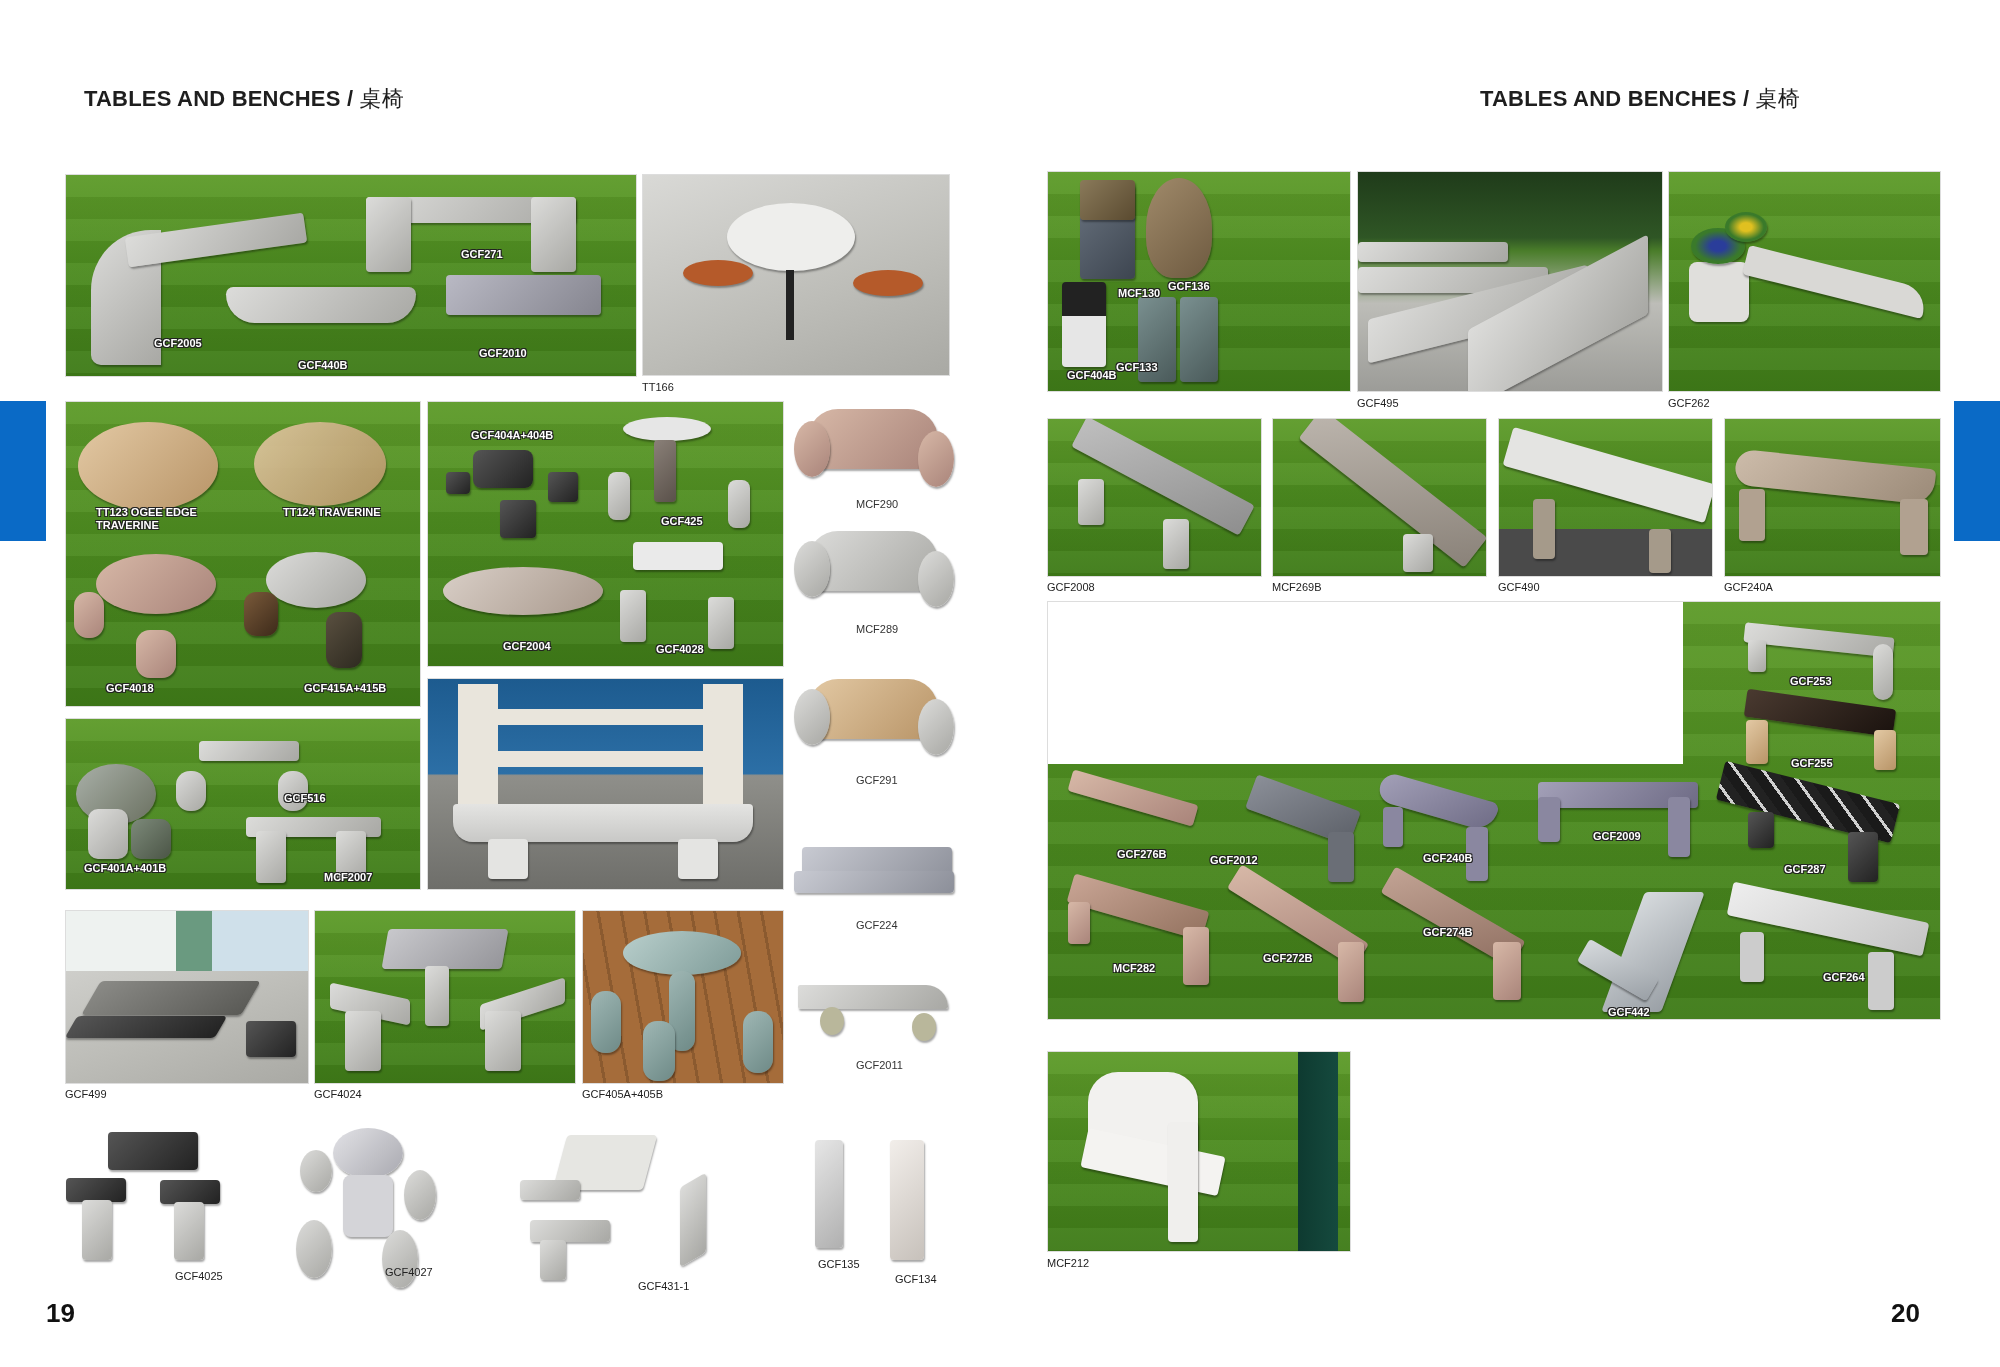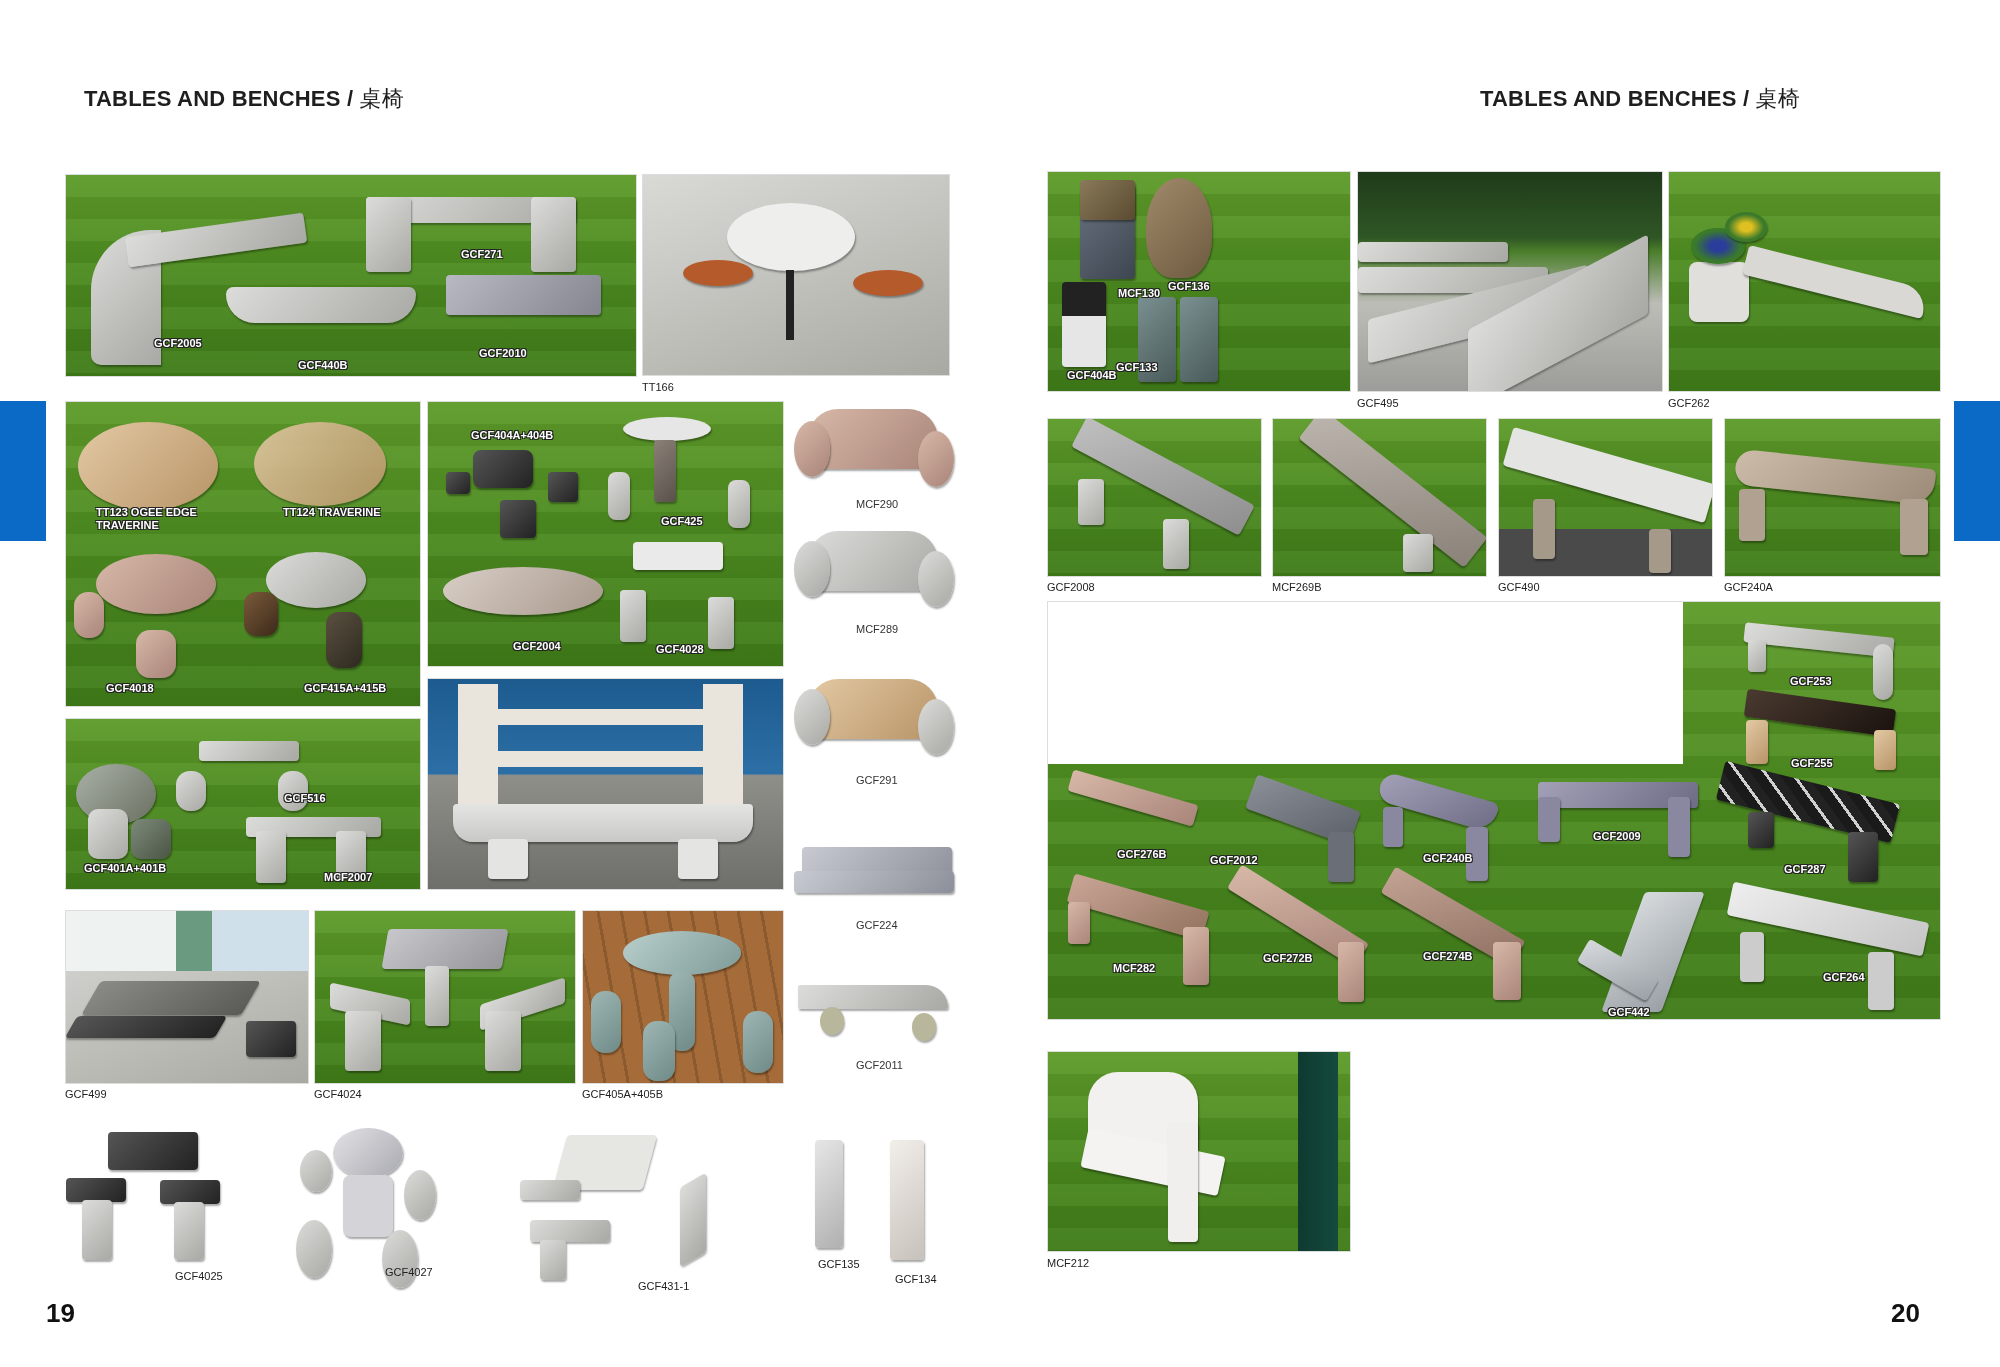--- a/index.html
+++ b/index.html
@@ -88,21 +88,21 @@
       <div class="stone round" style="left:195px;top:15px;width:88px;height:24px;background:#e6e6e6"></div>
       <div class="stone" style="left:226px;top:38px;width:22px;height:62px;background:linear-gradient(135deg,#8a8078,#5a514a)"></div>
       <div class="stone" style="left:180px;top:70px;width:22px;height:48px;border-radius:8px"></div>
       <div class="stone" style="left:300px;top:78px;width:22px;height:48px;border-radius:8px"></div>
       <div class="stone round" style="left:15px;top:165px;width:160px;height:48px;background:linear-gradient(135deg,#d9cfc7,#a8988c)"></div>
       <div class="stone" style="left:205px;top:140px;width:90px;height:28px;background:#eaeaea"></div>
       <div class="stone" style="left:192px;top:188px;width:26px;height:52px"></div>
       <div class="stone" style="left:280px;top:195px;width:26px;height:52px"></div>
       <div class="lbl" style="left:43px;top:27px">GCF404A+404B</div>
       <div class="lbl" style="left:233px;top:113px">GCF425</div>
-      <div class="lbl" style="left:85px;top:238px">GCF2004</div>
+      <div class="lbl" style="left:75px;top:238px">GCF2004</div>
       <div class="lbl" style="left:228px;top:241px">GCF4028</div>
     </div>
 
     <div class="pic white" style="left:788px;top:401px;width:170px;height:680px">
       <div class="stone pink" style="left:20px;top:8px;width:130px;height:60px;border-radius:30px 30px 4px 4px"></div>
       <div class="stone round pink" style="left:6px;top:20px;width:36px;height:56px"></div>
       <div class="stone round pink" style="left:130px;top:30px;width:36px;height:56px"></div>
       <div class="dkl" style="left:68px;top:97px">MCF290</div>
       <div class="stone" style="left:20px;top:130px;width:130px;height:60px;border-radius:30px 30px 4px 4px"></div>
       <div class="stone round" style="left:6px;top:140px;width:36px;height:56px"></div>
@@ -322,21 +322,21 @@
       <div class="lbl" style="left:736px;top:261px">GCF287</div>
       <div class="stone pink" style="left:20px;top:290px;width:140px;height:30px;transform:rotate(16deg);background:linear-gradient(135deg,#c9a595,#93725f)"></div>
       <div class="stone pink" style="left:20px;top:300px;width:22px;height:42px"></div>
       <div class="stone pink" style="left:135px;top:325px;width:26px;height:58px"></div>
       <div class="lbl" style="left:65px;top:360px">MCF282</div>
       <div class="stone pink" style="left:175px;top:300px;width:150px;height:28px;transform:rotate(32deg)"></div>
       <div class="stone pink" style="left:290px;top:340px;width:26px;height:60px"></div>
       <div class="lbl" style="left:215px;top:350px">GCF272B</div>
       <div class="stone pink" style="left:330px;top:300px;width:150px;height:30px;transform:rotate(30deg);background:linear-gradient(135deg,#c2a394,#8f6f61)"></div>
       <div class="stone pink" style="left:445px;top:340px;width:28px;height:58px"></div>
-      <div class="lbl" style="left:375px;top:348px">GCF274B</div>
+      <div class="lbl" style="left:375px;top:324px">GCF274B</div>
       <div class="stone" style="left:575px;top:290px;width:60px;height:120px;transform:skewX(-20deg);background:linear-gradient(135deg,#d6dadd,#9aa0a6)"></div>
       <div class="stone" style="left:530px;top:355px;width:80px;height:26px;transform:rotate(30deg);background:linear-gradient(135deg,#d6dadd,#9aa0a6)"></div>
       <div class="lbl" style="left:560px;top:404px">GCF442</div>
       <div class="stone" style="left:680px;top:300px;width:200px;height:34px;transform:rotate(12deg);background:linear-gradient(135deg,#eeeeee,#c4c4c4)"></div>
       <div class="stone" style="left:692px;top:330px;width:24px;height:50px;background:#ccc"></div>
       <div class="stone" style="left:820px;top:350px;width:26px;height:58px;background:#ccc"></div>
       <div class="lbl" style="left:775px;top:369px">GCF264</div>
     </div>
 
     <div class="pic grass" style="left:47px;top:1051px;width:304px;height:201px">

